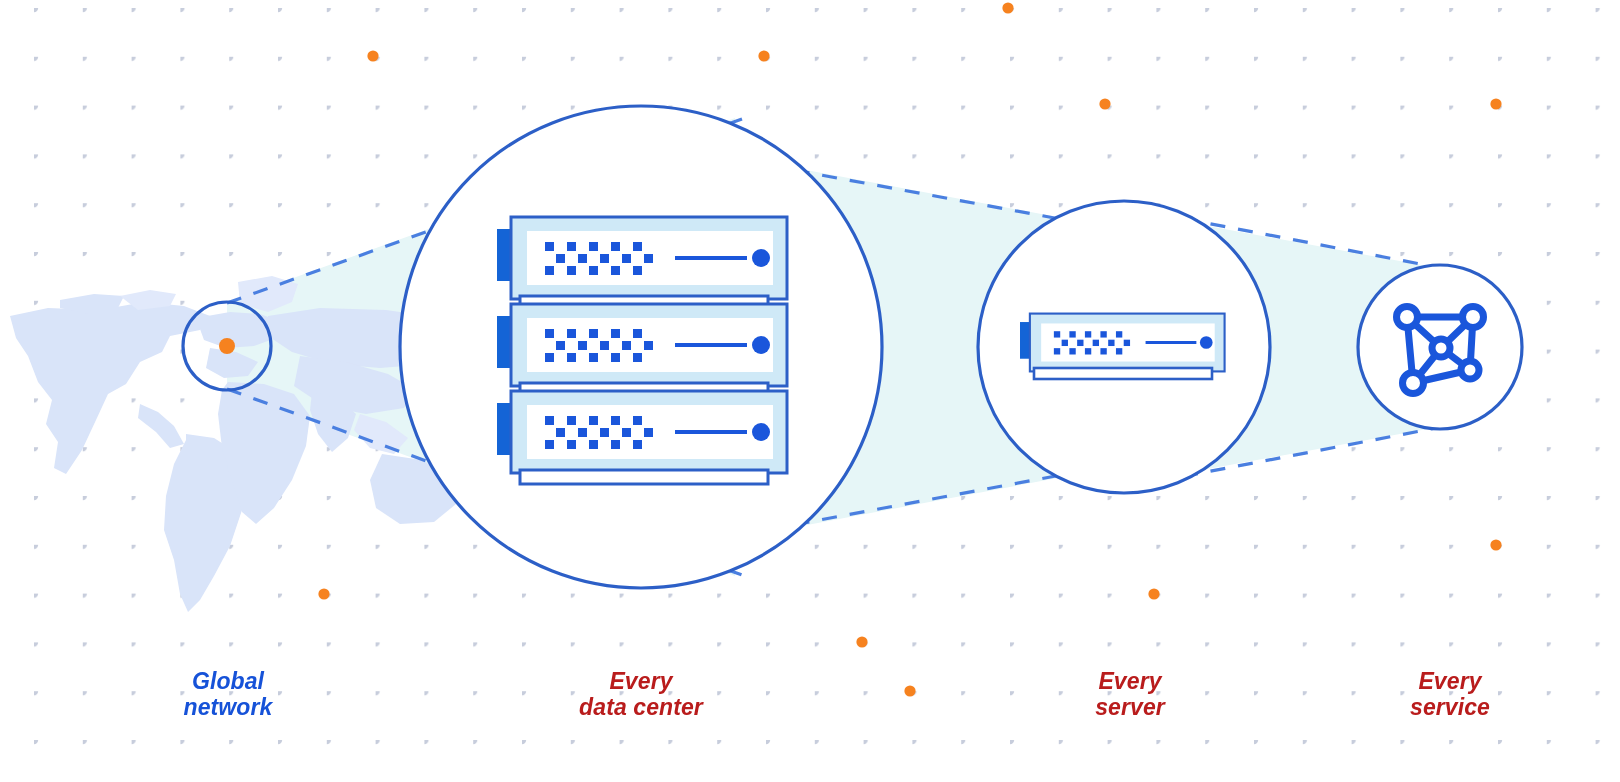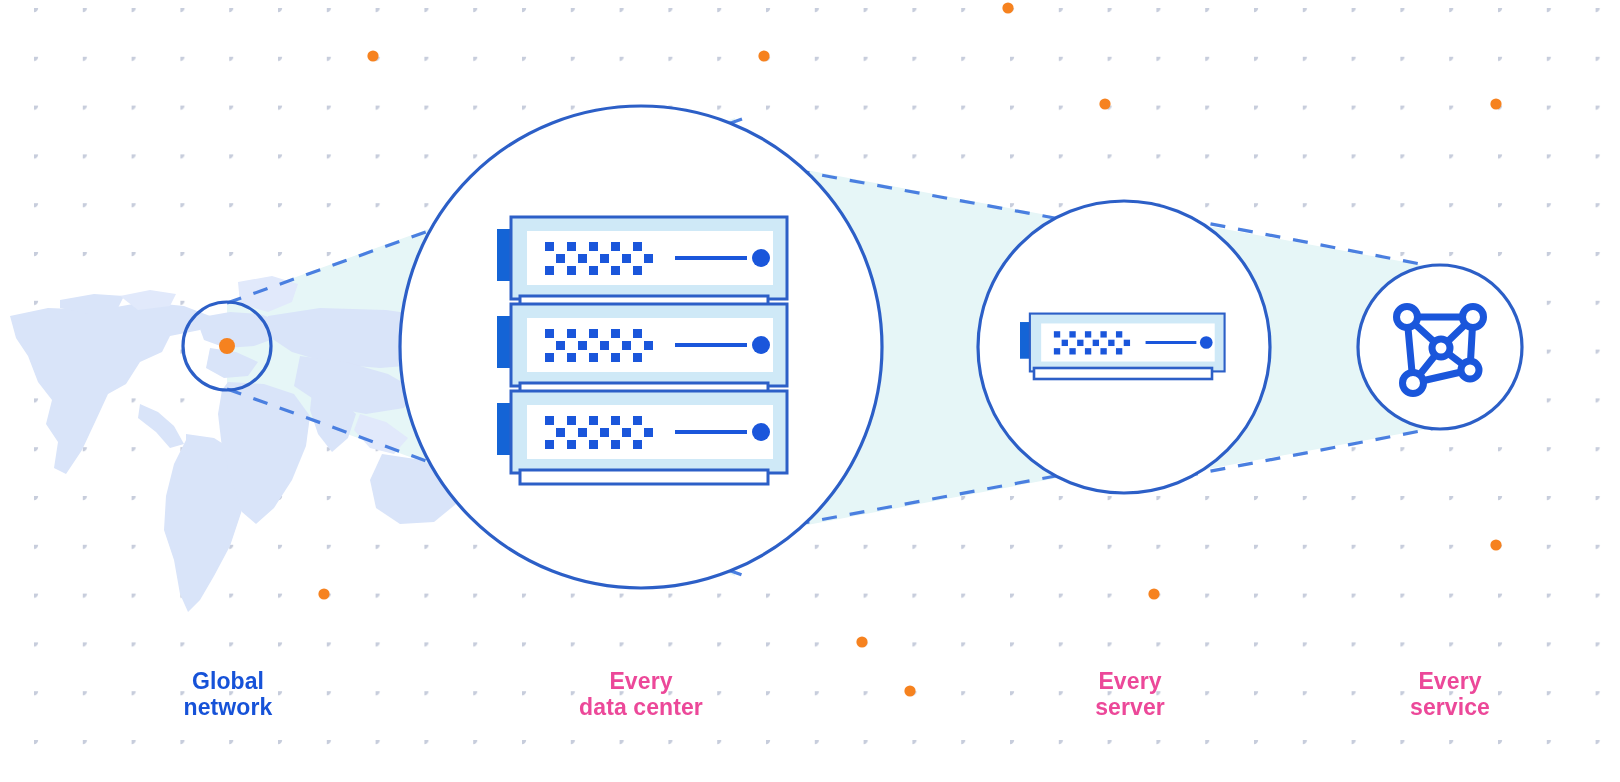--- a/index.html
+++ b/index.html
@@ -10,20 +10,21 @@
   }
   body {
     font-family: "Liberation Sans", sans-serif;
   }
   #stage {
     position: relative;
     width: 1620px;
     height: 782px;
     background: #ffffff;
     overflow: hidden;
+    font-style: italic;
   }
   #scene {
     position: absolute;
     inset: 0;
     width: 1620px;
     height: 782px;
     display: block;
   }
   .labels-layer {
     position: absolute;
@@ -37,21 +38,21 @@
     position: absolute;
     text-align: center;
     font-family: "Liberation Sans", sans-serif;
     font-size: 23px;
     font-weight: 700;
     line-height: 1.12;
     letter-spacing: 0.1px;
     white-space: pre-line;
     transform: translateX(-50%);
   }
-  .stage-label.dark { color: #ec4899; }
+  .stage-label.dark { color: #b91c1c; }
   .stage-label.accent { color: #1652d8; }
 </style>
 </head>
 <body>
 
 <div id="stage">
 
   <svg id="scene" viewBox="0 0 1620 782" xmlns="http://www.w3.org/2000/svg" aria-hidden="true">
     <defs>
       <pattern id="dotgrid" x="34" y="8" width="48.8" height="48.8" patternUnits="userSpaceOnUse">

